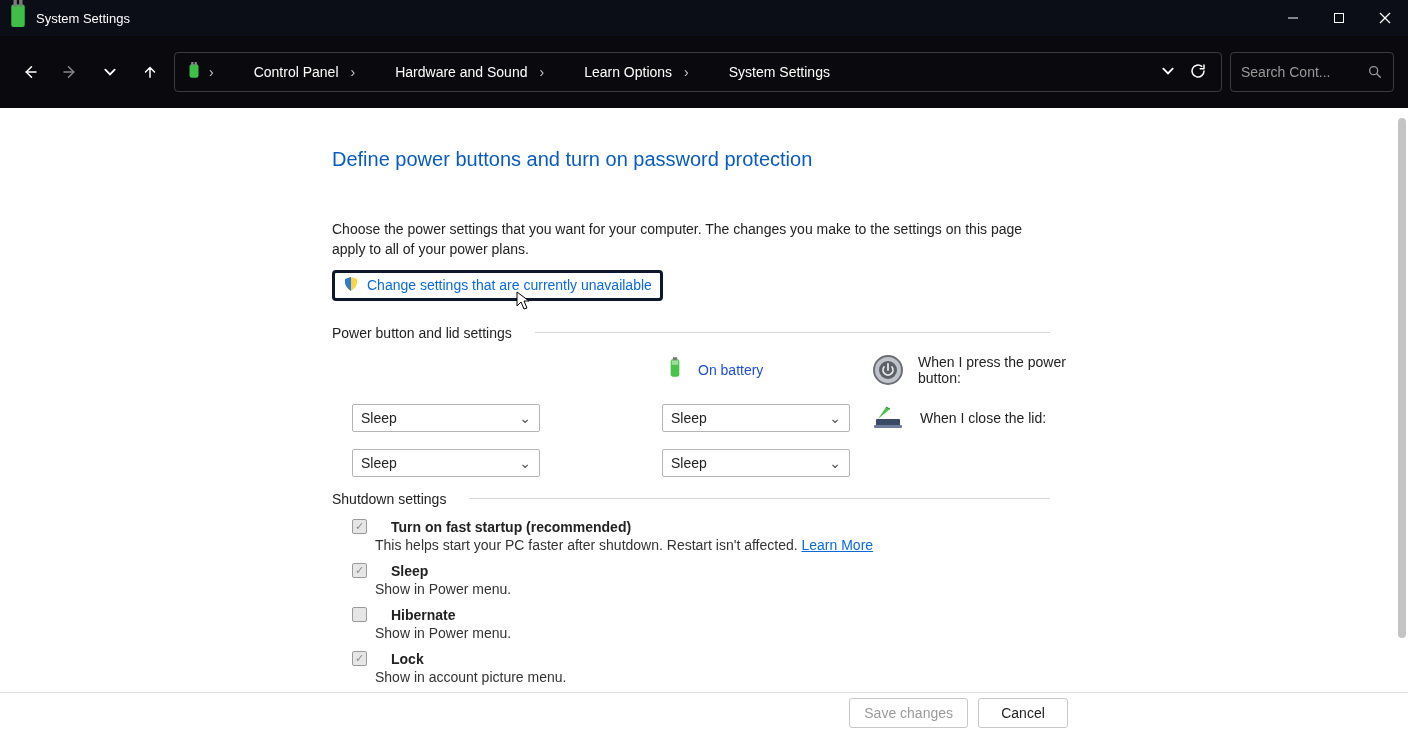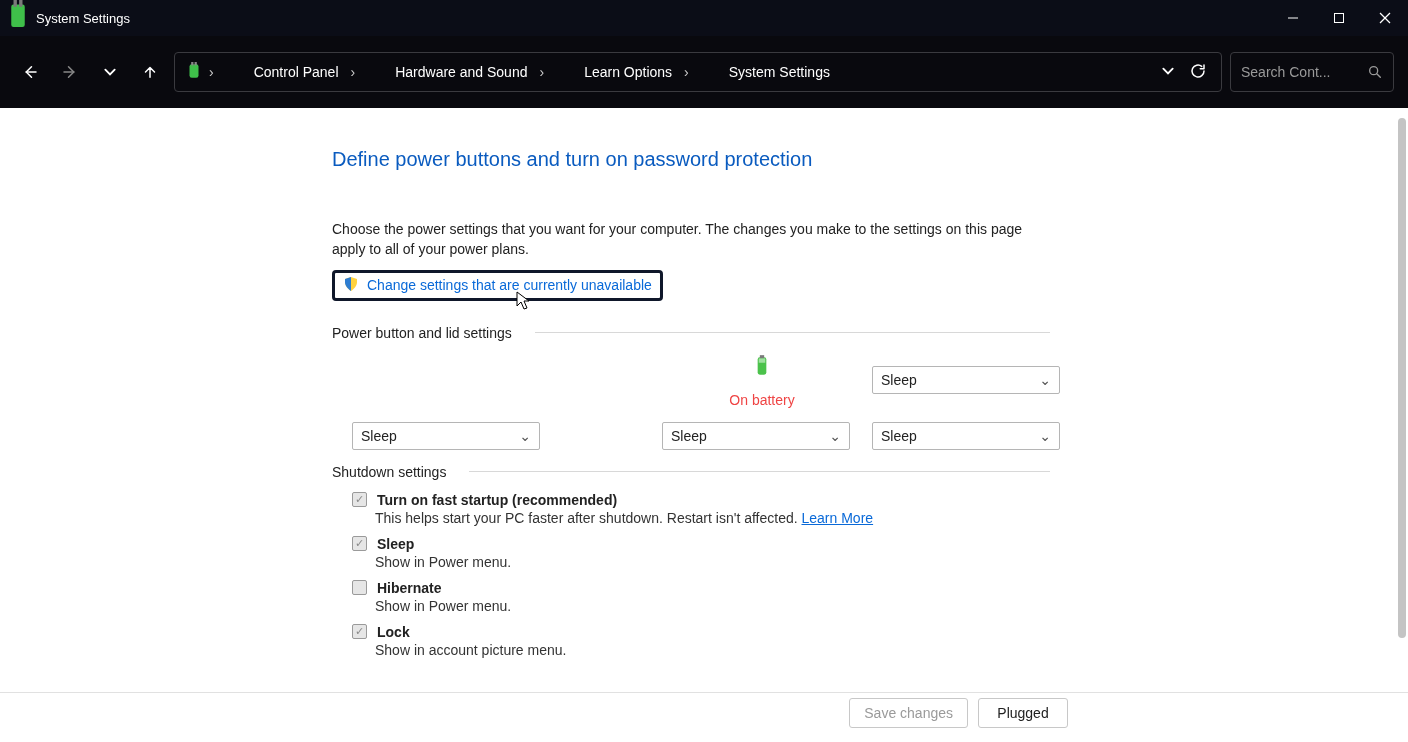--- a/index.html
+++ b/index.html
@@ -33,30 +33,30 @@
 
     .uac-row { display: inline-flex; align-items: center; gap: 8px; border: 3px solid #0f172a; border-radius: 4px; padding: 3px 8px; margin-bottom: 16px; }
     .uac-row .uac-link { color: #0969d8; font-size: 14px; }
     .shield-icon svg { width: 16px; height: 16px; }
 
     .section-header { display: flex; align-items: center; gap: 23px; margin: 8px 0 12px 0; }
     .section-header .label { color: #222; font-size: 14px; white-space: nowrap; }
     .section-header .rule { flex: 1; height: 1px; background: #d8d8d8; }
 
     .power-grid { display: grid; grid-template-columns: 300px 200px 200px; gap: 14px 10px; align-items: center; margin-left: 20px; margin-bottom: 14px; }
-    .col-head { display: flex; align-items: center; gap: 10px; font-size: 14px; color: #ef4444; justify-content: space-between; flex-direction: column; }
+    .col-head { display: flex; align-items: center; gap: 10px; font-size: 14px; color: #1d4ed8; justify-content: flex-start; }
     .col-head.first { }
     .row-label { display: flex; align-items: center; gap: 14px; font-size: 14px; color: #222; }
     .row-label .ricon { width: 34px; height: 34px; display: flex; align-items: center; justify-content: center; }
     .select-stub { width: 188px; height: 28px; border: 1px solid #b5b5b5; background: #fff; display: flex; align-items: center; justify-content: space-between; padding: 0 8px; font-size: 14px; color: #222; border-radius: 2px; }
     .select-stub .chev { color: #555; }
 
     .shutdown-list { margin-left: 20px; }
     .sd-item { margin-bottom: 10px; }
-    .sd-head { display: flex; align-items: center; gap: 10px; }
+    .sd-head { display: flex; align-items: center; gap: 24px; }
     .chk { width: 15px; height: 15px; border: 1px solid #9a9a9a; border-radius: 2px; background: #e6e6e6; display: flex; align-items: center; justify-content: center; }
     .chk.checked::after { content: "✓"; font-size: 11px; color: #8a8a8a; line-height: 1; }
     .sd-title { font-weight: 600; color: #222; font-size: 14px; }
     .sd-desc { margin-left: 23px; color: #333; font-size: 14px; margin-top: 2px; }
     .link { color: #0969d8; text-decoration: underline; }
 
     
     .footer { height: 40px; border-top: 1px solid #e1e1e1; background: #fff; display: flex; align-items: center; justify-content: flex-end; padding-right: 340px; gap: 10px; }
     .btn { min-width: 90px; height: 30px; border: 1px solid #c8c8c8; border-radius: 3px; background: #fff; display: flex; align-items: center; justify-content: center; font-size: 14px; padding: 0 14px; }
     .btn.disabled { color: #9a9a9a; }
@@ -186,29 +186,50 @@
       <div class="col-head first"></div>
       <div class="col-head">
         <span class="battery-icon"><svg viewBox="0 0 24 24">
               <rect x="8" y="4" width="8" height="16" rx="2" fill="#4bc24b"></rect>
               <rect x="10" y="2" width="4" height="3" fill="#7a7a7a"></rect>
               <rect x="9" y="5" width="6" height="4" fill="#9fe09f"></rect>
             </svg></span>
         <span>On battery</span>
       </div>
 
-      <div class="select-stub">
-          <span>Sleep</span>
-          <span class="chev">⌄</span>
-        </div>
-      <div class="select-stub">
-          <span>Sleep</span>
-          <span class="chev">⌄</span>
-        </div>
-
+      <div class="row-label">
+        <span class="ricon powerbtn-icon">
+            <svg viewBox="0 0 32 32">
+              <circle cx="16" cy="16" r="14" fill="#bfc3c9" stroke="#6b6f76" stroke-width="2"></circle>
+              <circle cx="16" cy="16" r="9" fill="#5c6067"></circle>
+              <path d="M16 10v6M12 13a5 5 0 1 0 8 0" stroke="#e6e8ea" stroke-width="1.8" fill="none" stroke-linecap="round"></path>
+            </svg>
+          </span>
+        <span>When I press the power button:</span>
+      </div>
+      <div class="select-stub">
+          <span>Sleep</span>
+          <span class="chev">⌄</span>
+        </div>
+      <div class="select-stub">
+          <span>Sleep</span>
+          <span class="chev">⌄</span>
+        </div>
+
+      <div class="row-label">
+        <span class="ricon lid-icon">
+            <svg viewBox="0 0 34 26">
+              <rect x="4" y="14" width="24" height="8" rx="1" fill="#3a4a66"></rect>
+              <rect x="2" y="20" width="28" height="3" rx="1" fill="#6b7d9a"></rect>
+              <path d="M6 14 L18 4 L14 2 Z" fill="#4fbf4f"></path>
+              <path d="M14 2 L18 4" stroke="#2e8b2e" stroke-width="1"></path>
+            </svg>
+          </span>
+        <span>When I close the lid:</span>
+      </div>
       <div class="select-stub">
           <span>Sleep</span>
           <span class="chev">⌄</span>
         </div>
       <div class="select-stub">
           <span>Sleep</span>
           <span class="chev">⌄</span>
         </div>
     </div>
 
@@ -255,14 +276,14 @@
 
   <div class="cursor">
     <svg viewBox="0 0 16 20">
         <path d="M1 1 L1 15 L5 11 L8 18 L11 17 L8 10 L13 10 Z" fill="#fff" stroke="#000" stroke-width="1"></path>
       </svg>
   </div>
 </div>
 
 <div class="footer">
   <div class="btn disabled">Save changes</div>
-  <div class="btn enabled">Plugged</div>
+  <div class="btn enabled">Cancel</div>
 </div>
 
 </body></html>

